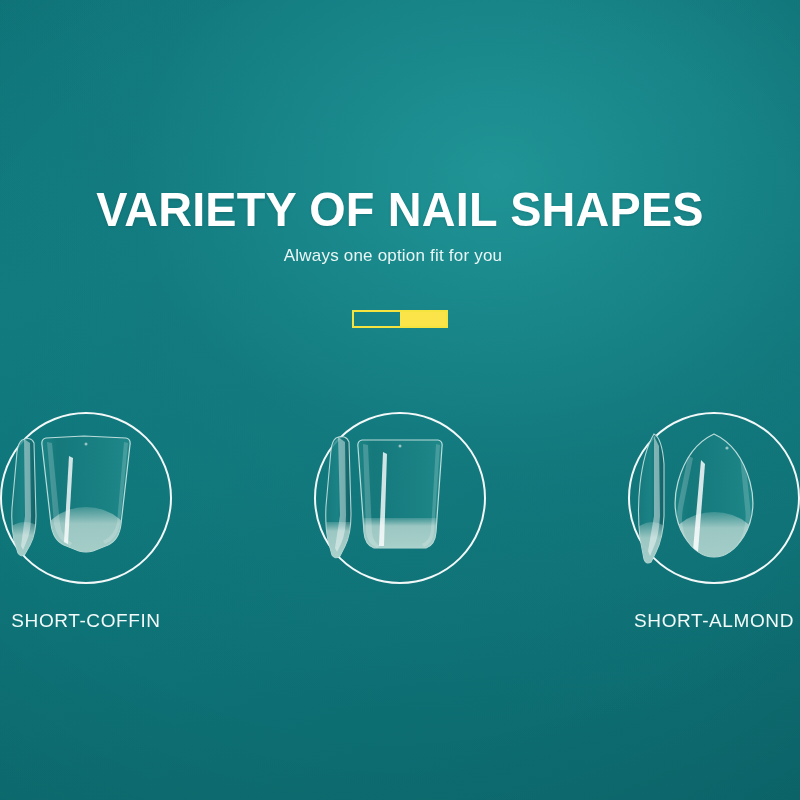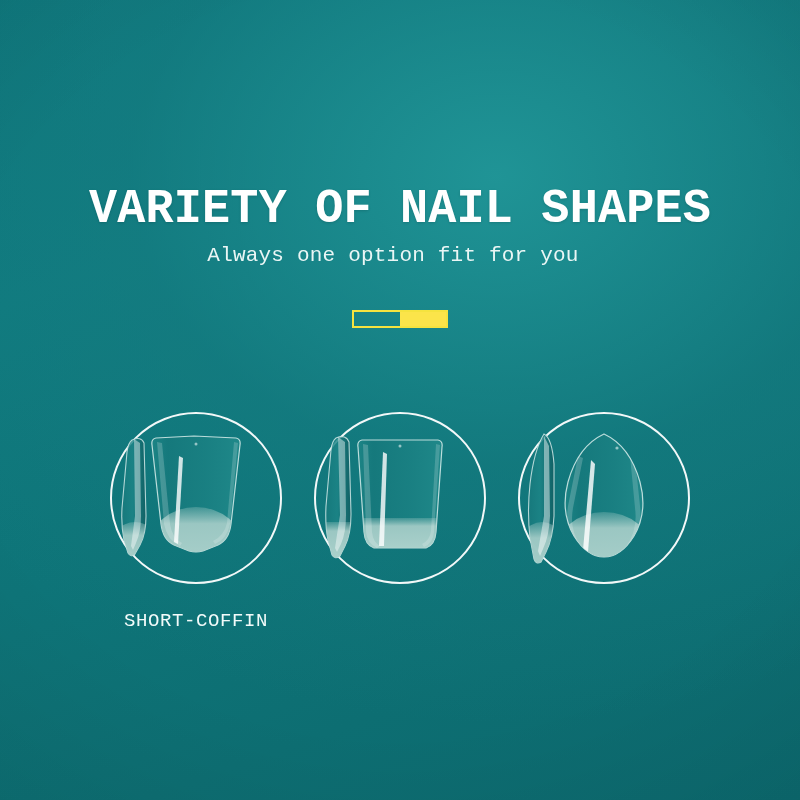--- a/index.html
+++ b/index.html
@@ -5,21 +5,21 @@
   html, body {
     margin: 0;
     padding: 0;
     background: #0c6f74;
   }
   #poster {
     position: relative;
     width: 800px;
     height: 800px;
     overflow: hidden;
-    font-family: Liberation Mono, monospace;
+    font-family: Liberation Sans, sans-serif;
     background: #0d7479;
   }
   
   .bg-base {
     position: absolute;
     inset: 0;
     background:
       radial-gradient(120% 95% at 62% 22%, rgba(33,150,152,0.92) 0%, rgba(22,125,130,0.55) 38%, rgba(13,116,121,0.0) 72%),
       linear-gradient(160deg, #0d767b 0%, #0f7a7e 28%, #0e7478 55%, #0d6e72 78%, #0c696e 100%);
   }
@@ -44,21 +44,21 @@
     line-height: 54px;
     font-weight: 700;
     letter-spacing: 0.2px;
     transform: scaleX(0.955);
     text-shadow: 0 1px 3px rgba(0,0,0,0.14);
     white-space: nowrap;
   }
   .subtitle {
     margin: 7px 14px 0 0;
     color: #eaf6f5;
-    font-size: 21px;
+    font-size: 17px;
     line-height: 26px;
     font-weight: 400;
     letter-spacing: 0.2px;
   }
 
   
   .divider-wrap {
     position: absolute;
     left: 0;
     right: 0;
@@ -76,21 +76,21 @@
   .divider-left  { flex: 0 0 50%; background: transparent; }
   .divider-right { flex: 1 1 auto; background: #fbe44a; }
 
   
   .cards {
     position: absolute;
     left: 0;
     right: 0;
     top: 412px;
     display: flex;
-    justify-content: center;
+    justify-content: space-between;
     gap: 32px;
   }
   .card {
     width: 172px;
     display: flex;
     flex-direction: column;
     align-items: center;
   }
   .circle {
     position: relative;
@@ -284,16 +284,17 @@
             <g clip-path="url(#clipAlmondFront)">
               <ellipse cx="86" cy="140" rx="48" ry="40" fill="url(#frostA)"></ellipse>
               <path d="M73 48 L77 52 L70 140 L65 138 Z" fill="#ffffff" fill-opacity="0.82"></path>
               <path d="M60 44 L65 46 L55 96 Q51 118 63 134 L60 137 Q46 119 50 94 Z" fill="#ffffff" fill-opacity="0.20"></path>
               <path d="M112 44 L117 46 L122 94 Q125 118 112 136 L109 133 Q120 117 117 96 Z" fill="#ffffff" fill-opacity="0.18"></path>
             </g>
             <circle cx="99" cy="36" r="1.6" fill="#ffffff" fill-opacity="0.55"></circle>
           </g>
         </svg>
       </div>
+      <div class="card-label">SHORT-ALMOND</div>
     </div>
 
   </div>
 </div>
 
 </body></html>

